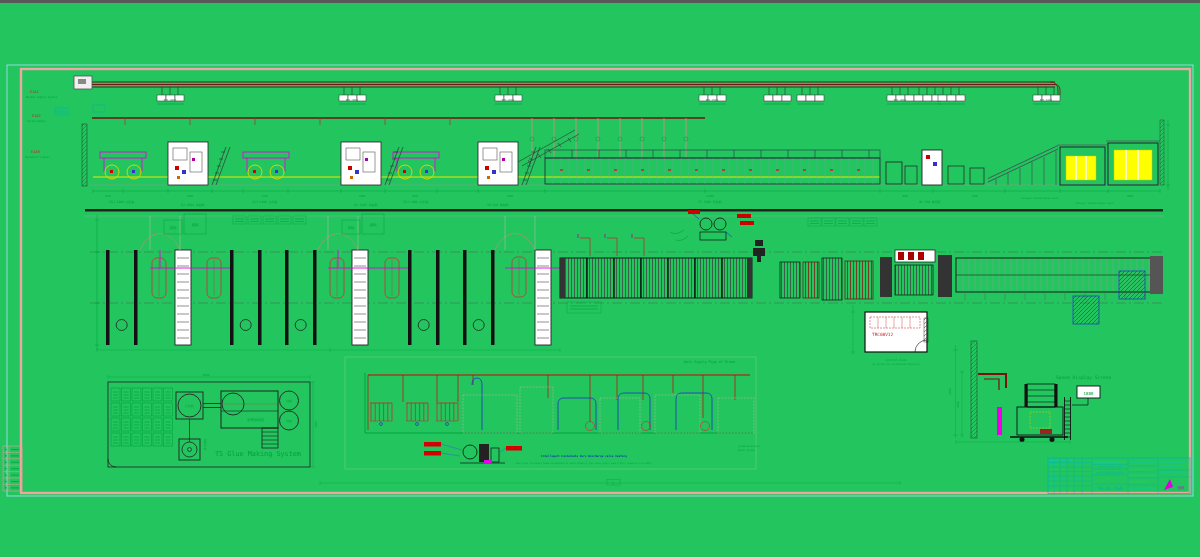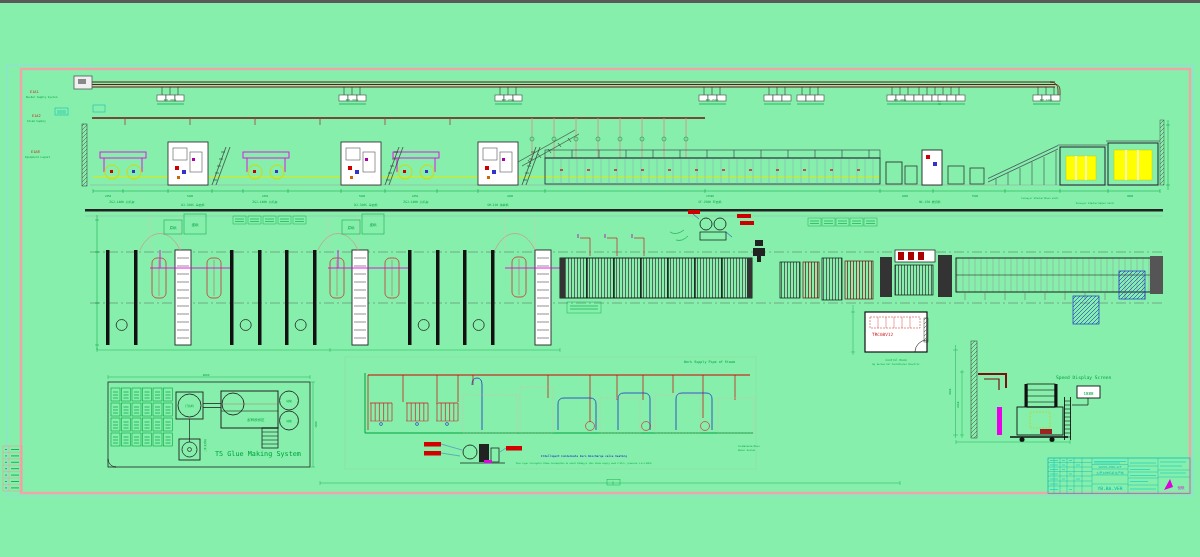--- a/index.html
+++ b/index.html
@@ -1,16 +1,16 @@
 <!DOCTYPE html>
 <html><head>
 <meta charset="utf-8">
 <style>
   html,body{margin:0;padding:0;background:#ffffff;}
-  .sheet{position:relative;width:1200px;height:557px;background:#86efac;overflow:hidden;
+  .sheet{position:relative;width:1200px;height:557px;background:#22c55e;overflow:hidden;
          font-family:"Liberation Sans", sans-serif;}
   svg{display:block;}
   text{font-family:"DejaVu Sans Mono","Liberation Mono",monospace;}
 </style>
 </head>
 <body>
 
 <div class="sheet">
 <svg width="1200" height="557" viewBox="0 0 1200 557">
   <defs>

